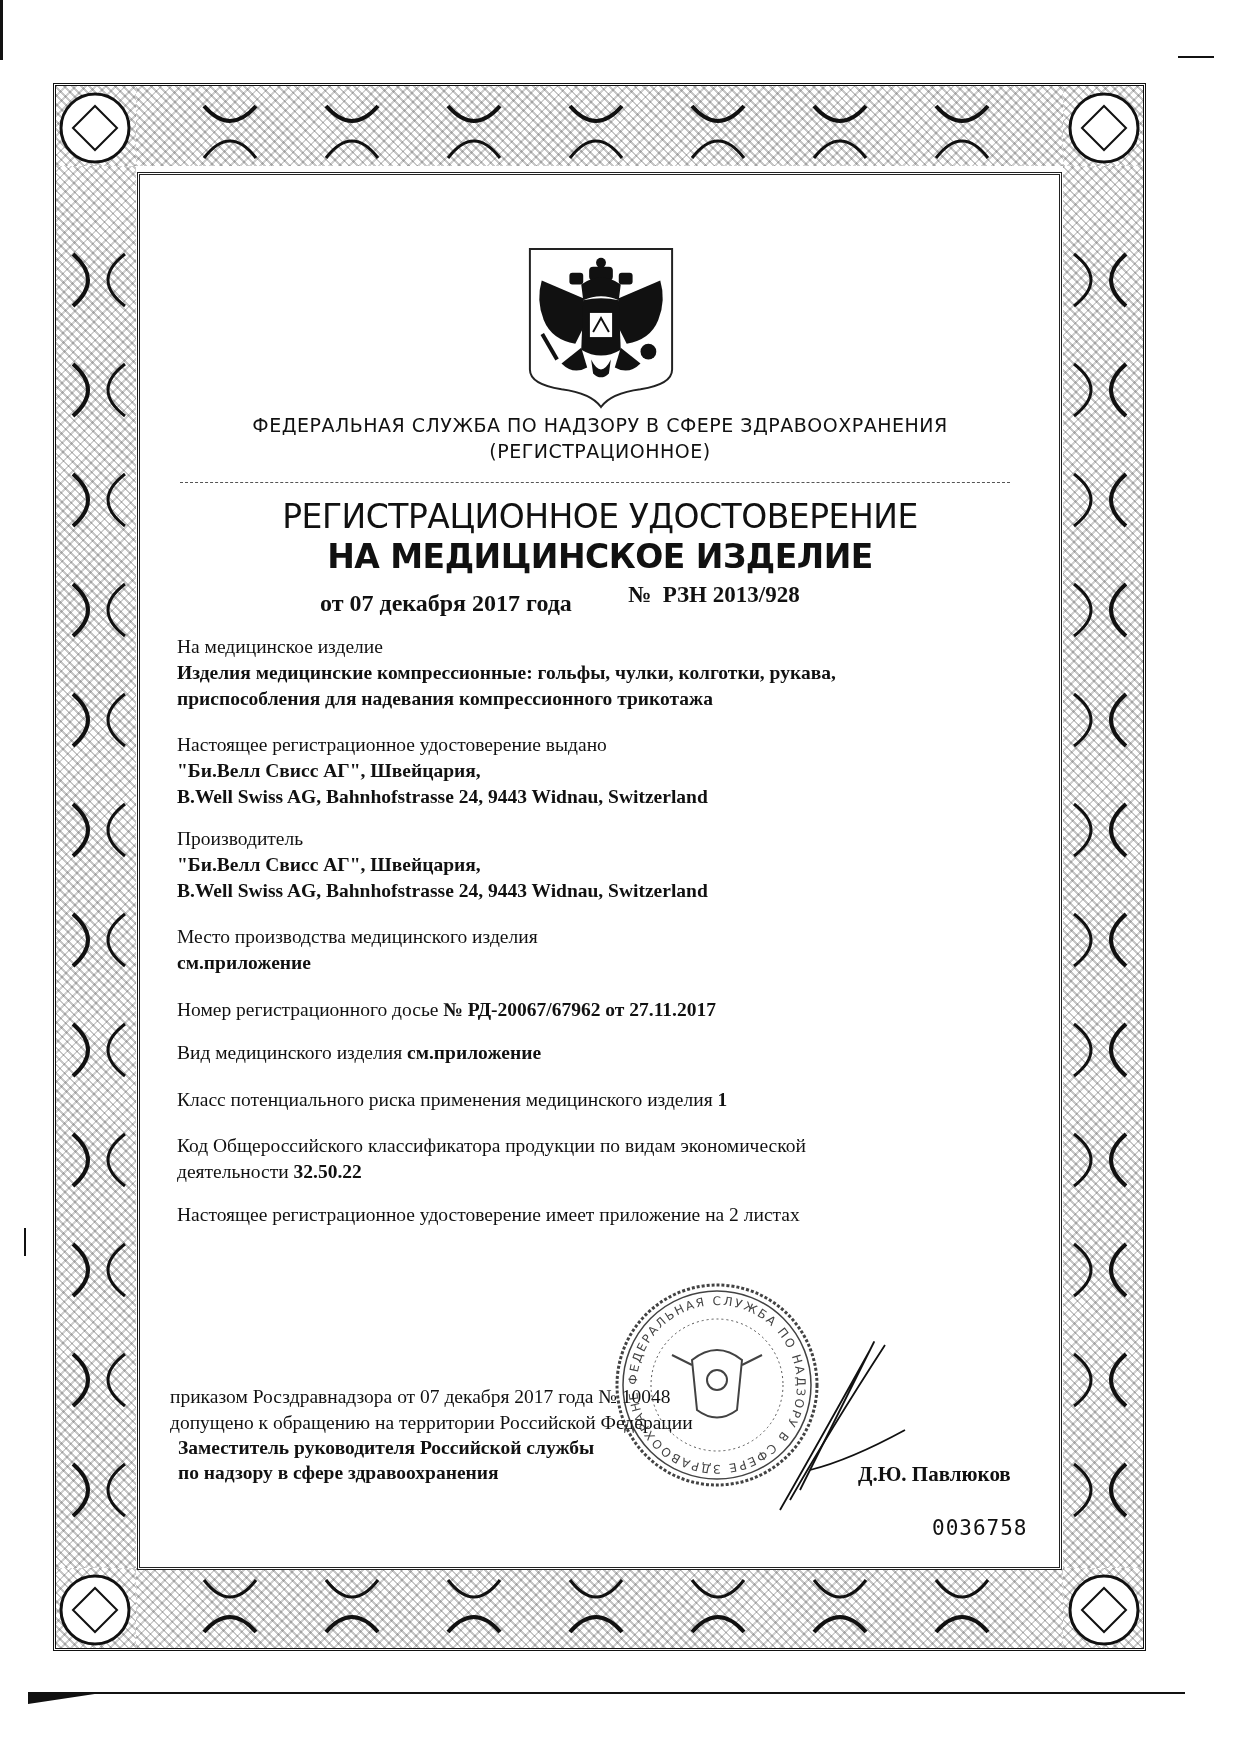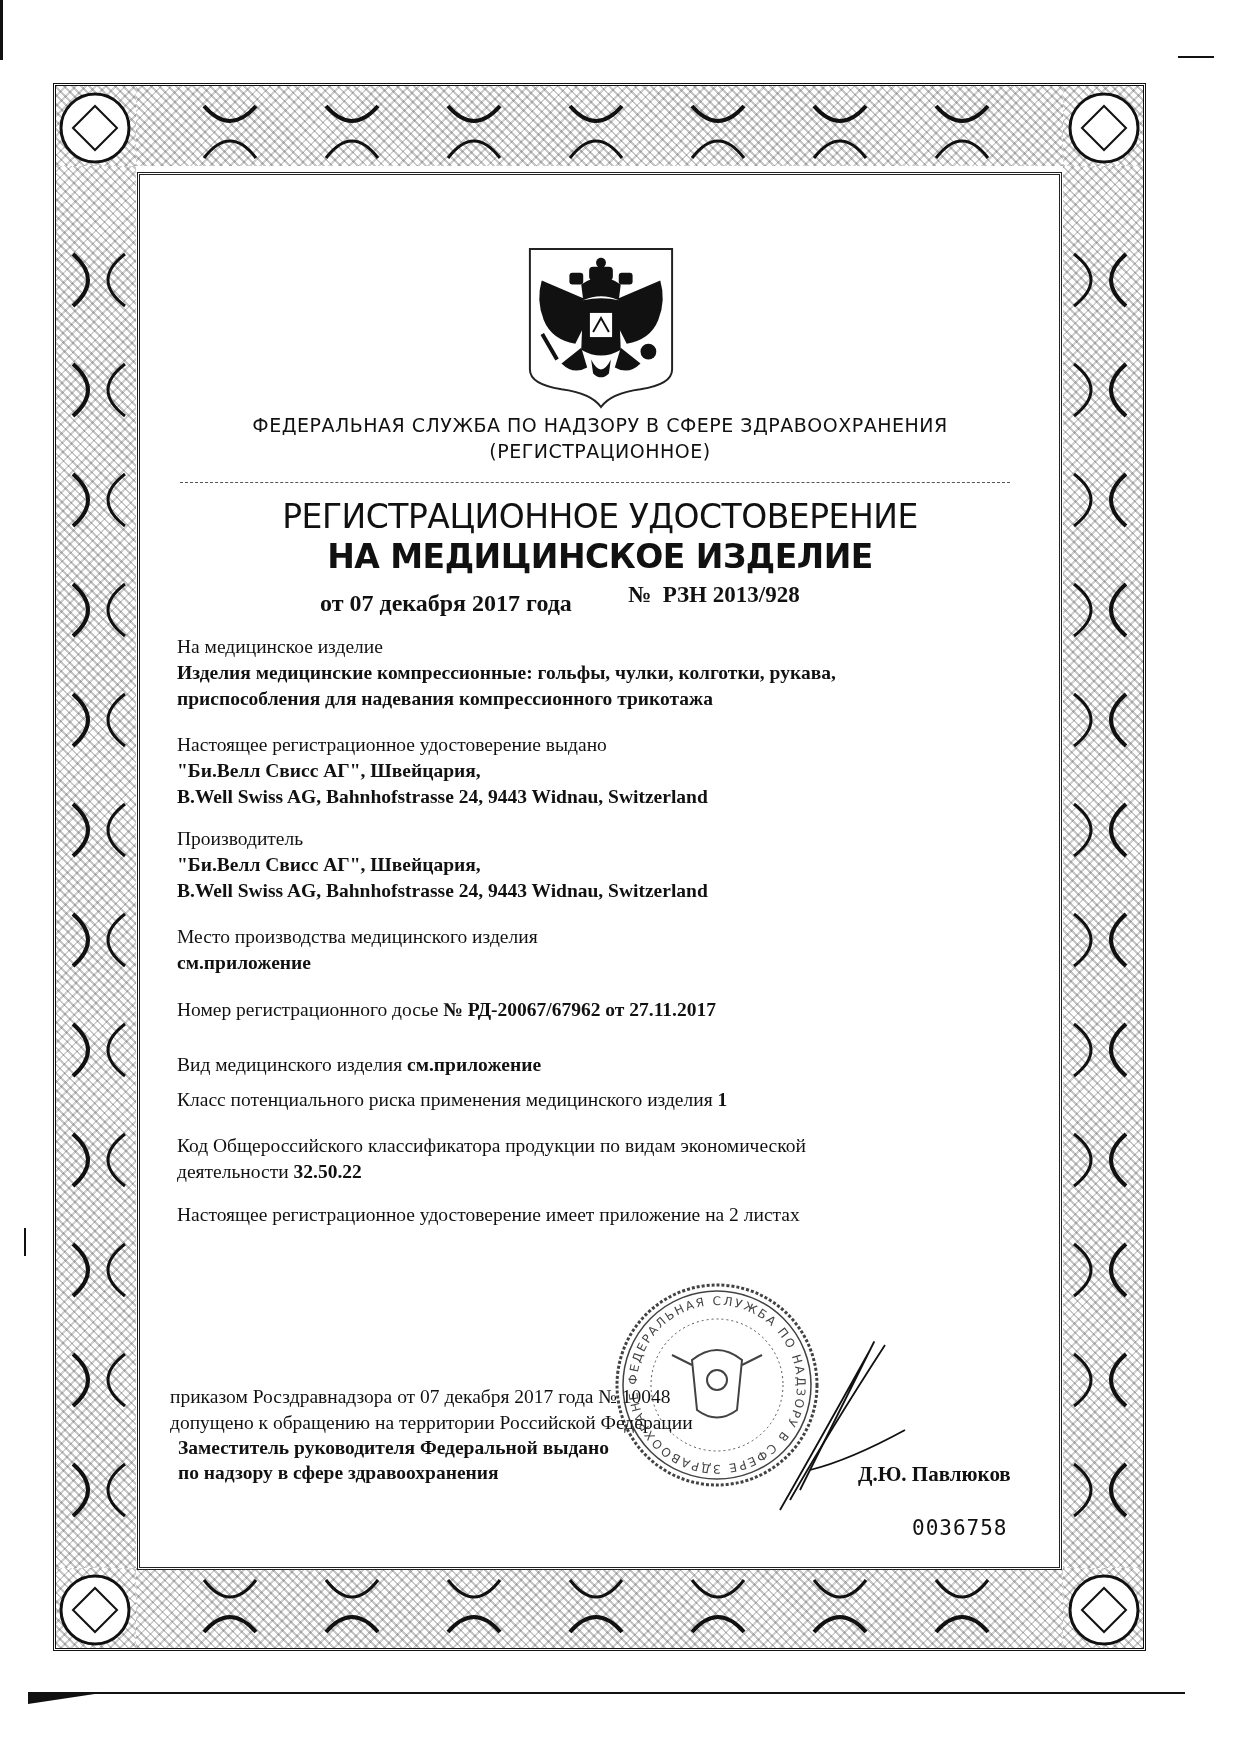--- a/index.html
+++ b/index.html
@@ -37,35 +37,35 @@
   #cert-number { position: absolute; left: 628px; top: 582px; font-size: 23px; font-weight: bold; }
 
   .body-block { position: absolute; left: 177px; width: 860px; font-size: 19.5px; line-height: 26px; }
   .b { font-weight: bold; }
 
   #block-device { top: 634px; }
   #block-issued { top: 732px; }
   #block-manufacturer { top: 826px; }
   #block-place { top: 924px; }
   #block-dossier { top: 997px; }
-  #block-kind { top: 1040px; margin-top: 12px; }
+  #block-kind { top: 1040px; }
   #block-class { top: 1087px; }
   #block-okp { top: 1133px; }
   #block-annex { top: 1202px; }
 
   #order-line { position: absolute; left: 170px; top: 1386px; font-size: 19.5px; }
   #admitted-line { position: absolute; left: 170px; top: 1412px; font-size: 19.5px; }
   #signer-title-1 { position: absolute; left: 178px; top: 1437px; font-size: 19.5px; font-weight: bold; }
   #signer-title-2 { position: absolute; left: 178px; top: 1462px; font-size: 19.5px; font-weight: bold; }
   #signer-name { position: absolute; left: 858px; top: 1462px; font-size: 21px; font-weight: bold; }
 
   #stamp { position: absolute; left: 612px; top: 1280px; width: 210px; height: 210px; opacity: 0.85; }
   #signature { position: absolute; left: 760px; top: 1320px; width: 150px; height: 200px; }
 
-  #serial-number { position: absolute; left: 912px; top: 1516px; font-family: "DejaVu Sans Mono", monospace; font-size: 21px; letter-spacing: 1px; }
+  #serial-number { position: absolute; left: 932px; top: 1516px; font-family: "DejaVu Sans Mono", monospace; font-size: 21px; letter-spacing: 1px; }
 
   #bottom-rule { position: absolute; left: 28px; top: 1692px; width: 1157px; border-top: 2px solid #111; }
   #bottom-wedge { position: absolute; left: 28px; top: 1692px; width: 0; height: 0; border-left: 80px solid #111; border-bottom: 12px solid transparent; }
 </style>
 </head>
 <body>
 
 <div class="edge-mark" id="edge-top-left"></div>
 <div class="edge-mark" id="edge-top-right"></div>
 <div class="edge-mark" id="edge-left-mid"></div>
@@ -318,21 +318,21 @@
   <div>
     <span>деятельности</span>
     <span class="b">32.50.22</span>
   </div>
 </div>
 
 <div class="body-block" id="block-annex">Настоящее регистрационное удостоверение имеет приложение на 2 листах</div>
 
 <div id="order-line">приказом Росздравнадзора от 07 декабря 2017 года № 10048</div>
 <div id="admitted-line">допущено к обращению на территории Российской Федерации</div>
-<div id="signer-title-1">Заместитель руководителя Федеральной выдано</div>
+<div id="signer-title-1">Заместитель руководителя Российской службы</div>
 <div id="signer-title-2">по надзору в сфере здравоохранения</div>
 <div id="signer-name">Д.Ю. Павлюков</div>
 
 <svg id="stamp" viewBox="0 0 210 210">
   <defs>
     <path id="stampRing" d="M105 105 m-80 0 a80 80 0 1 1 160 0 a80 80 0 1 1 -160 0"></path>
   </defs>
   <circle cx="105" cy="105" r="100" fill="none" stroke="#222" stroke-width="3" stroke-dasharray="3 2"></circle>
   <circle cx="105" cy="105" r="94" fill="none" stroke="#222" stroke-width="1.5"></circle>
   <circle cx="105" cy="105" r="66" fill="none" stroke="#333" stroke-width="1" stroke-dasharray="2 3"></circle>

